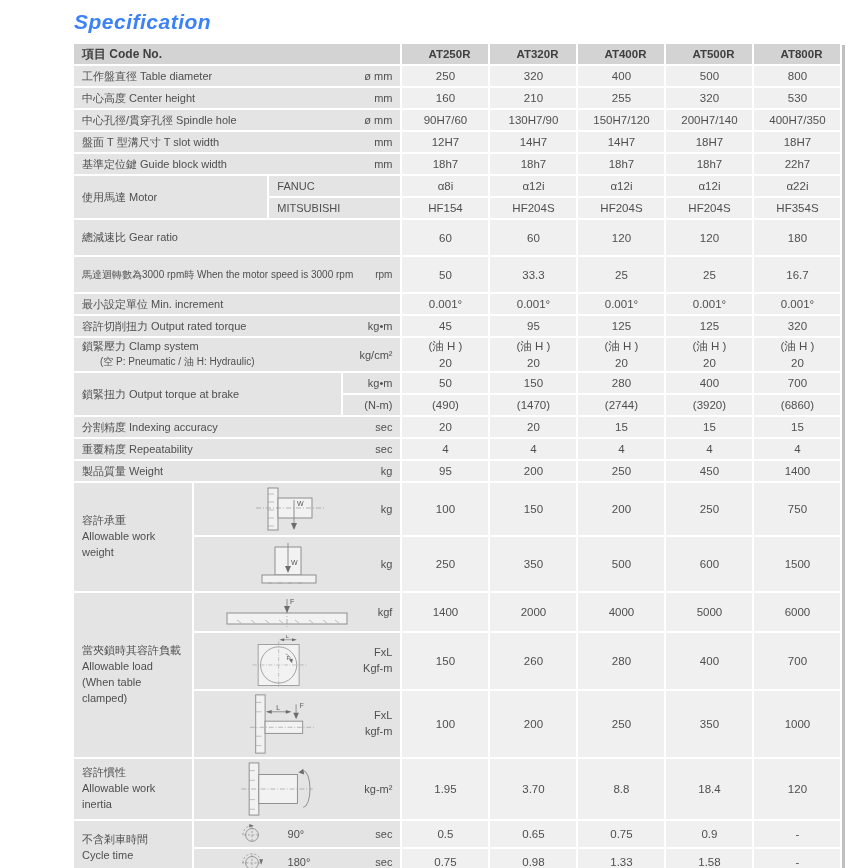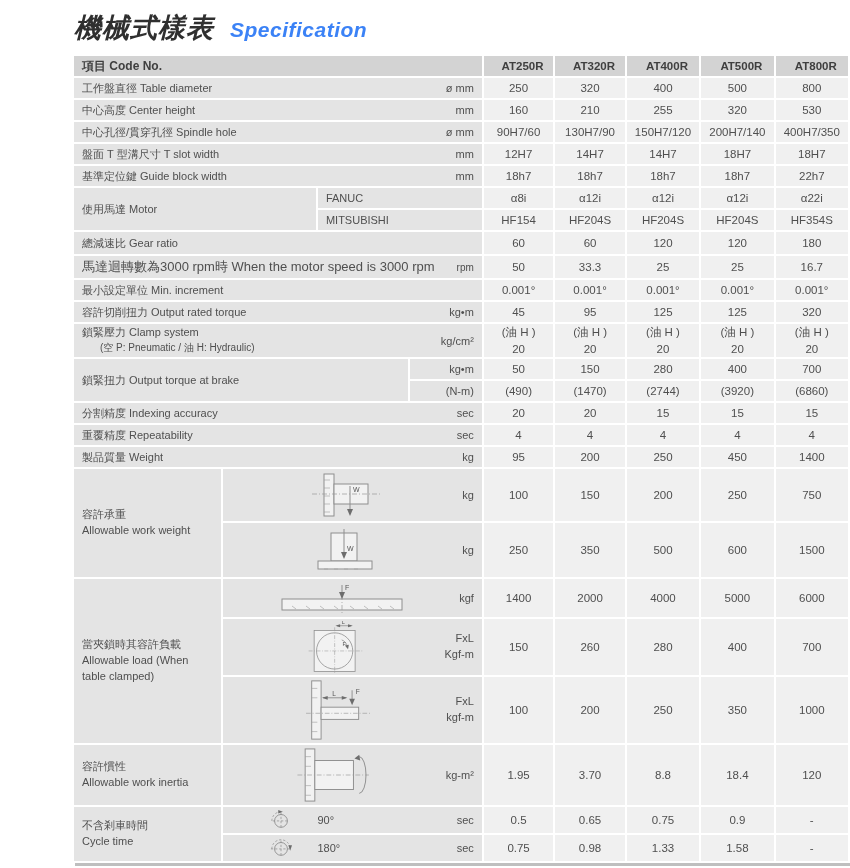--- a/index.html
+++ b/index.html
@@ -12,39 +12,39 @@
   .title-cjk { font-size: 27px; font-weight: bold; font-style: italic; color: #2f2f2f; letter-spacing: 1px; }
   .title-en  { font-size: 21px; font-weight: bold; font-style: italic; color: #3b82f6; letter-spacing: 0.5px; }
 
   
   .tablewrap { display: inline-block; background: #ffffff; box-shadow: 3px 3px 0 #bfbfbf; }
   table { border-collapse: separate; border-spacing: 2px; table-layout: fixed; }
   col.c1 { width: 102px; } col.c2 { width: 64px; } col.c3 { width: 62px; } col.c4 { width: 50px; }
   col.cv { width: 86px; }
   td { vertical-align: middle; font-size: 11px; color: #4f4f4f; overflow: hidden; }
 
-  tr.h19 > td { height: 22px; } tr.h20 > td { height: 20px; } tr.h24 > td { height: 24px; }
+  tr.h19 > td { height: 35px; } tr.h20 > td { height: 20px; } tr.h24 > td { height: 24px; }
   tr.h38 > td { height: 38px; } tr.h40 > td { height: 32px; } tr.h52 > td { height: 52px; }
   tr.h54 > td { height: 54px; } tr.h58 > td { height: 58px; } tr.h66 > td { height: 66px; }
 
   tr.head > td { background: #d3d3d3; font-weight: bold; font-size: 11.5px; color: #3f3f3f; padding-left: 8px; }
   tr.head > td.lab { font-size: 12px; }
 
   .lab  { background: #e4e4e4; padding: 1px 8px; text-align: left; }
   .sub  { background: #e4e4e4; padding: 1px 8px; text-align: left; }
   .subu { background: #e4e4e4; padding: 1px 8px 1px 2px; text-align: right; }
   .val  { background: #f0f0f0; text-align: center; font-size: 11.5px; }
   .diag { background: #e4e4e4; padding: 2px 8px 2px 6px; }
 
   .lr { display: flex; justify-content: space-between; align-items: center; width: 100%; gap: 4px; }
   .unit { white-space: nowrap; text-align: right; }
   .blk { display: block; line-height: 1.45; }
   .stack { display: flex; flex-direction: column; line-height: 1.45; }
   .sm { font-size: 10px; margin-left: 18px; }
-  .tiny .lbl { font-size: 13px; white-space: nowrap; }
+  .tiny .lbl { font-size: 10px; white-space: nowrap; }
   .sec { line-height: 1.5; }
   .nowrap { white-space: nowrap; }
 
   .dflex { display: flex; align-items: center; width: 100%; }
   .dflex svg { margin: 0 auto; flex: none; }
   .cyc .dflex { justify-content: flex-start; padding-left: 40px; gap: 24px; }
   .cyc .dflex svg { margin: 0; }
   .cyc .unit { margin-left: auto; }
   .ang { font-size: 11px; }
 
@@ -56,21 +56,20 @@
   .ah   { fill: #6d6d6d; stroke: none; }
   .tk   { stroke: #9a9a9a; stroke-width: 0.6; }
   svg text { font-size: 7px; fill: #555555; font-family: inherit; }
 </style>
 </head>
 <body>
 
 <div class="page">
 
   <div class="title-row">
-    <span class="title-cjk">機械式樣表</span>
     <span class="title-en">Specification</span>
   </div>
 
   <div class="tablewrap">
   <table>
     <colgroup>
       <col class="c1">
           <col class="c2">
           <col class="c3">
           <col class="c4">

